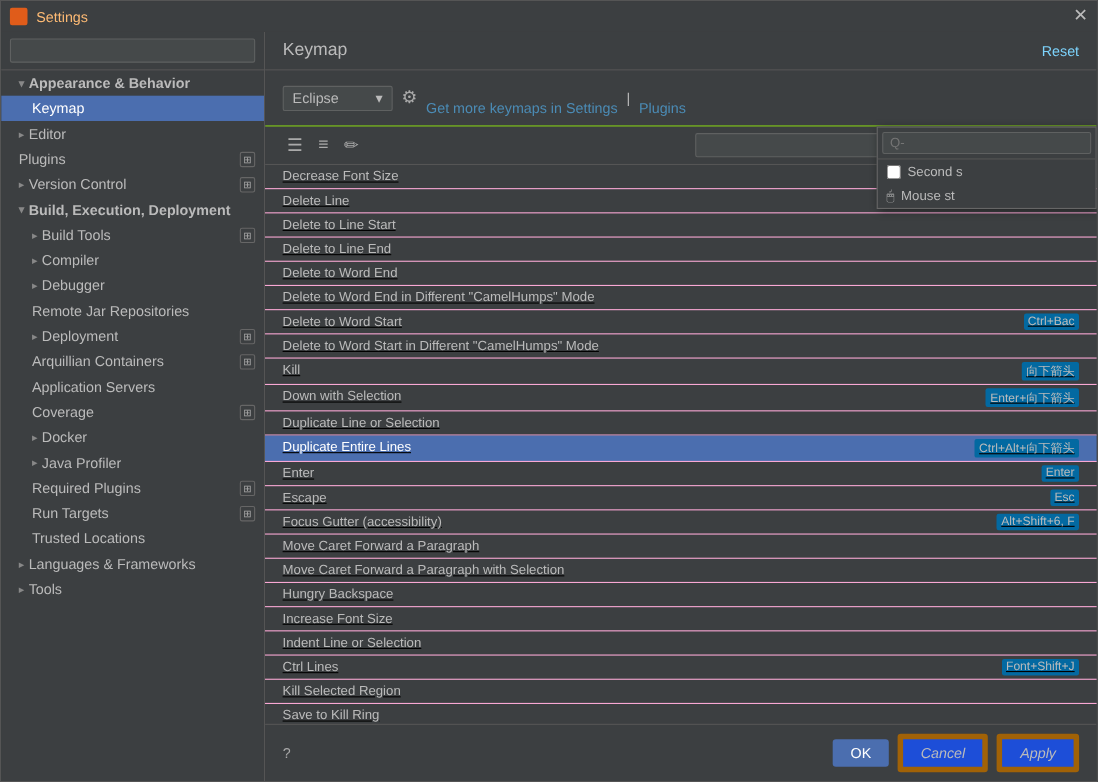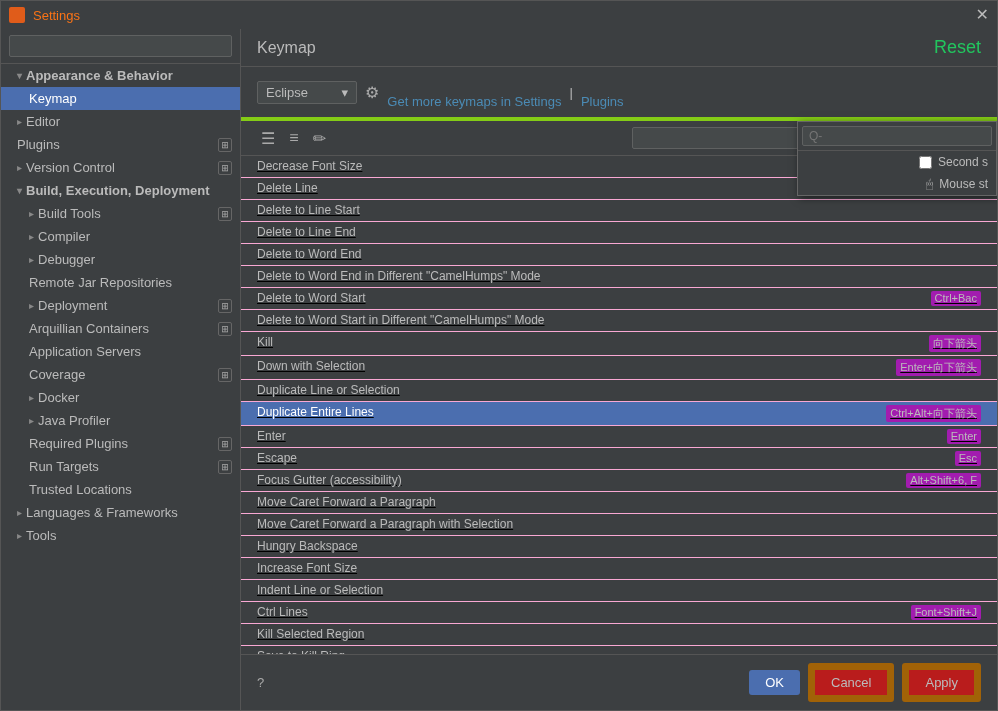--- a/index.html
+++ b/index.html
@@ -35,21 +35,21 @@
       align-items: center;
       gap: 8px;
     }
     .title-icon {
       width: 16px;
       height: 16px;
       background: #e05c1a;
       border-radius: 2px;
     }
     .title-text {
-      color: #f97316;
+      color: #fdba74;
       font-size: 13px;
     }
     .close-btn {
       color: #bbbbbb;
       cursor: pointer;
       font-size: 16px;
       line-height: 1;
     }
     .content-area {
       display: flex;
@@ -133,30 +133,30 @@
       justify-content: space-between;
       padding: 8px 16px;
       border-bottom: 1px solid #555;
     }
     .panel-title {
       color: #bbbbbb;
       font-size: 16px;
       font-weight: normal;
     }
     .reset-btn {
-      color: #22c55e;
-      cursor: pointer;
-      font-size: 18px;
+      color: #7dd3fc;
+      cursor: pointer;
+      font-size: 13px;
     }
     .keymap-controls {
       padding: 8px 16px;
       display: flex;
       align-items: center;
       gap: 8px;
-      border-bottom: 4px solid #84cc16;
+      border-bottom: 1px solid #84cc16;
     }
     .keymap-dropdown {
       background: #45494a;
       border: 1px solid #5f6161;
       color: #bbbbbb;
       padding: 3px 8px;
       font-size: 13px;
       border-radius: 2px;
       cursor: pointer;
       display: flex;
@@ -240,21 +240,21 @@
       flex: 1;
       white-space: nowrap;
       font-size: 12px;
     }
     .table-row.selected-row .row-name {
       color: #ffffff;
     }
     .row-shortcut {
       color: #bbbbbb;
       font-size: 11px;
-      background: #a21caf;
+      background: #0369a1;
       padding: 1px 4px;
       border-radius: 2px;
       white-space: nowrap;
     }
     
     .popup-overlay {
       position: absolute;
       right: 0;
       top: 0;
       width: 200px;
@@ -276,21 +276,20 @@
       font-size: 12px;
       border-radius: 2px;
       outline: none;
     }
     .popup-item {
       display: flex;
       align-items: center;
       padding: 4px 8px;
       color: #bbbbbb;
       font-size: 12px;
-      justify-content: flex-end;
     }
     .popup-item input[type=checkbox] {
       margin-right: 6px;
     }
     
     .bottom-bar {
       display: flex;
       align-items: center;
       justify-content: flex-end;
       padding: 8px 16px;
@@ -300,23 +299,24 @@
     .bottom-btn {
       background: #4b6eaf;
       color: #ffffff;
       border: none;
       padding: 5px 16px;
       font-size: 13px;
       border-radius: 3px;
       cursor: pointer;
     }
     .bottom-btn.secondary {
-      background: #b91c1c;
-      color: #bbbbbb;
-      border: 7px solid #a16207;
+      background: #1d4ed8;
+      color: #bbbbbb;
+      border: 5px solid #a16207;
+      font-style: italic;
     }
     ::-webkit-scrollbar { width: 8px; height: 8px; }
     ::-webkit-scrollbar-track { background: #3c3f41; }
     ::-webkit-scrollbar-thumb { background: #666; border-radius: 4px; }
   </style>
 </head>
 <body>
 
 <div class="window">
 

